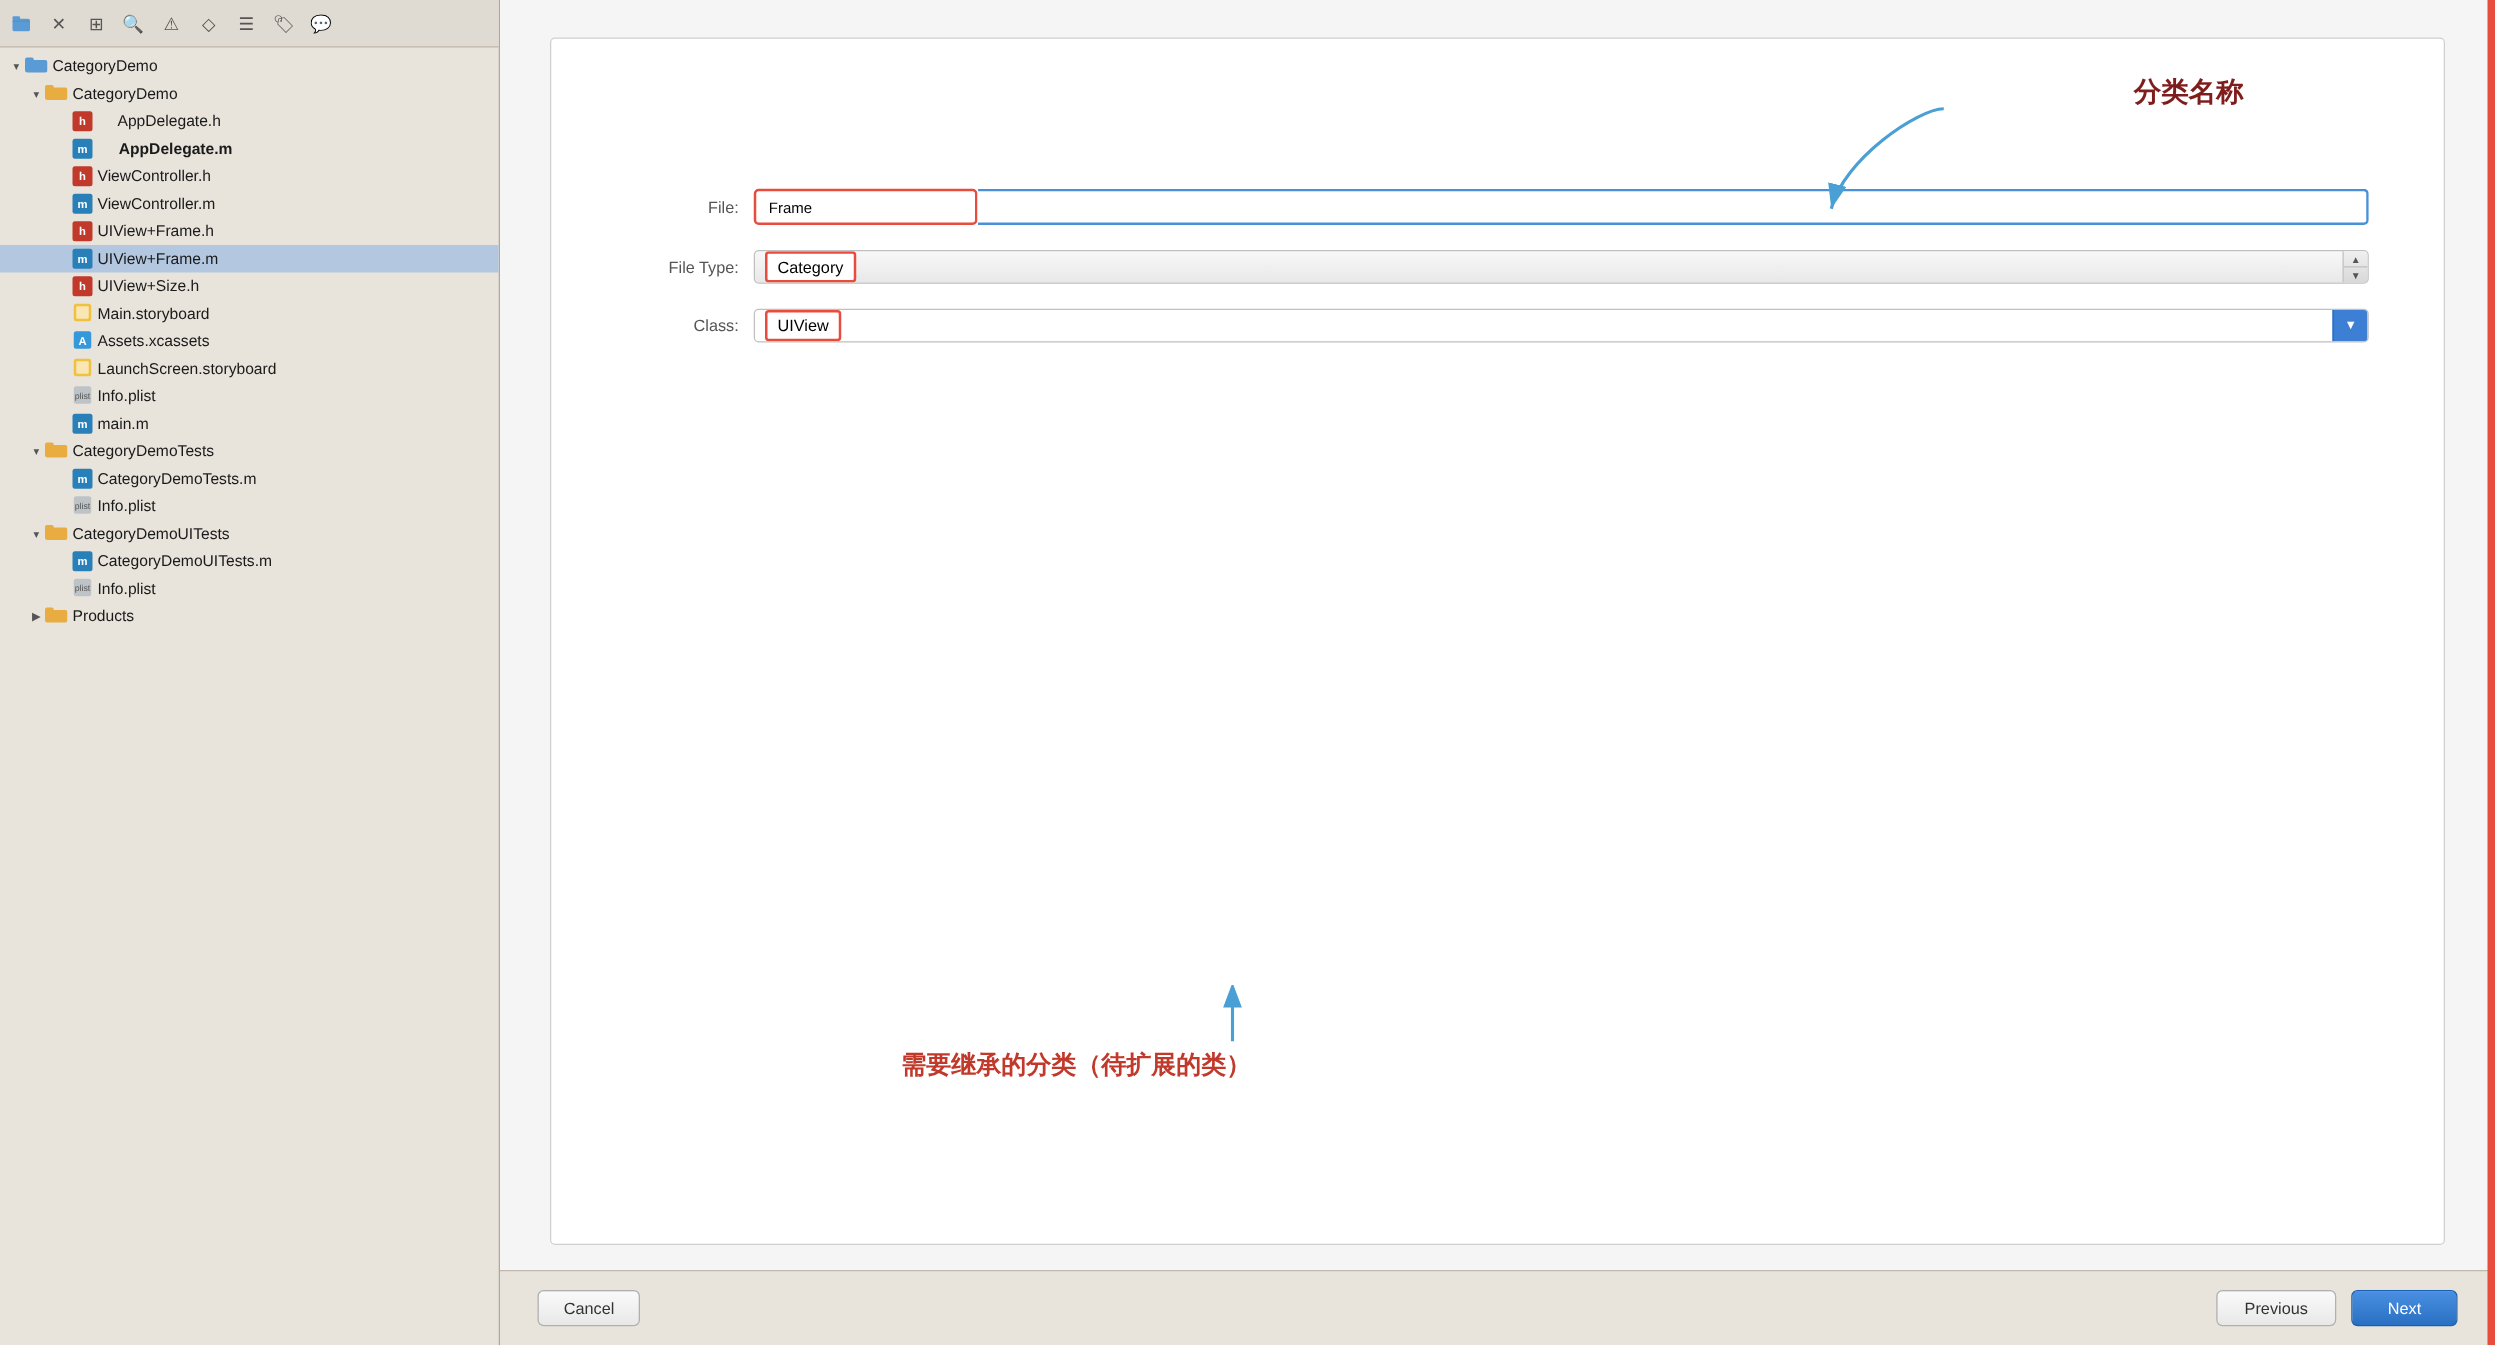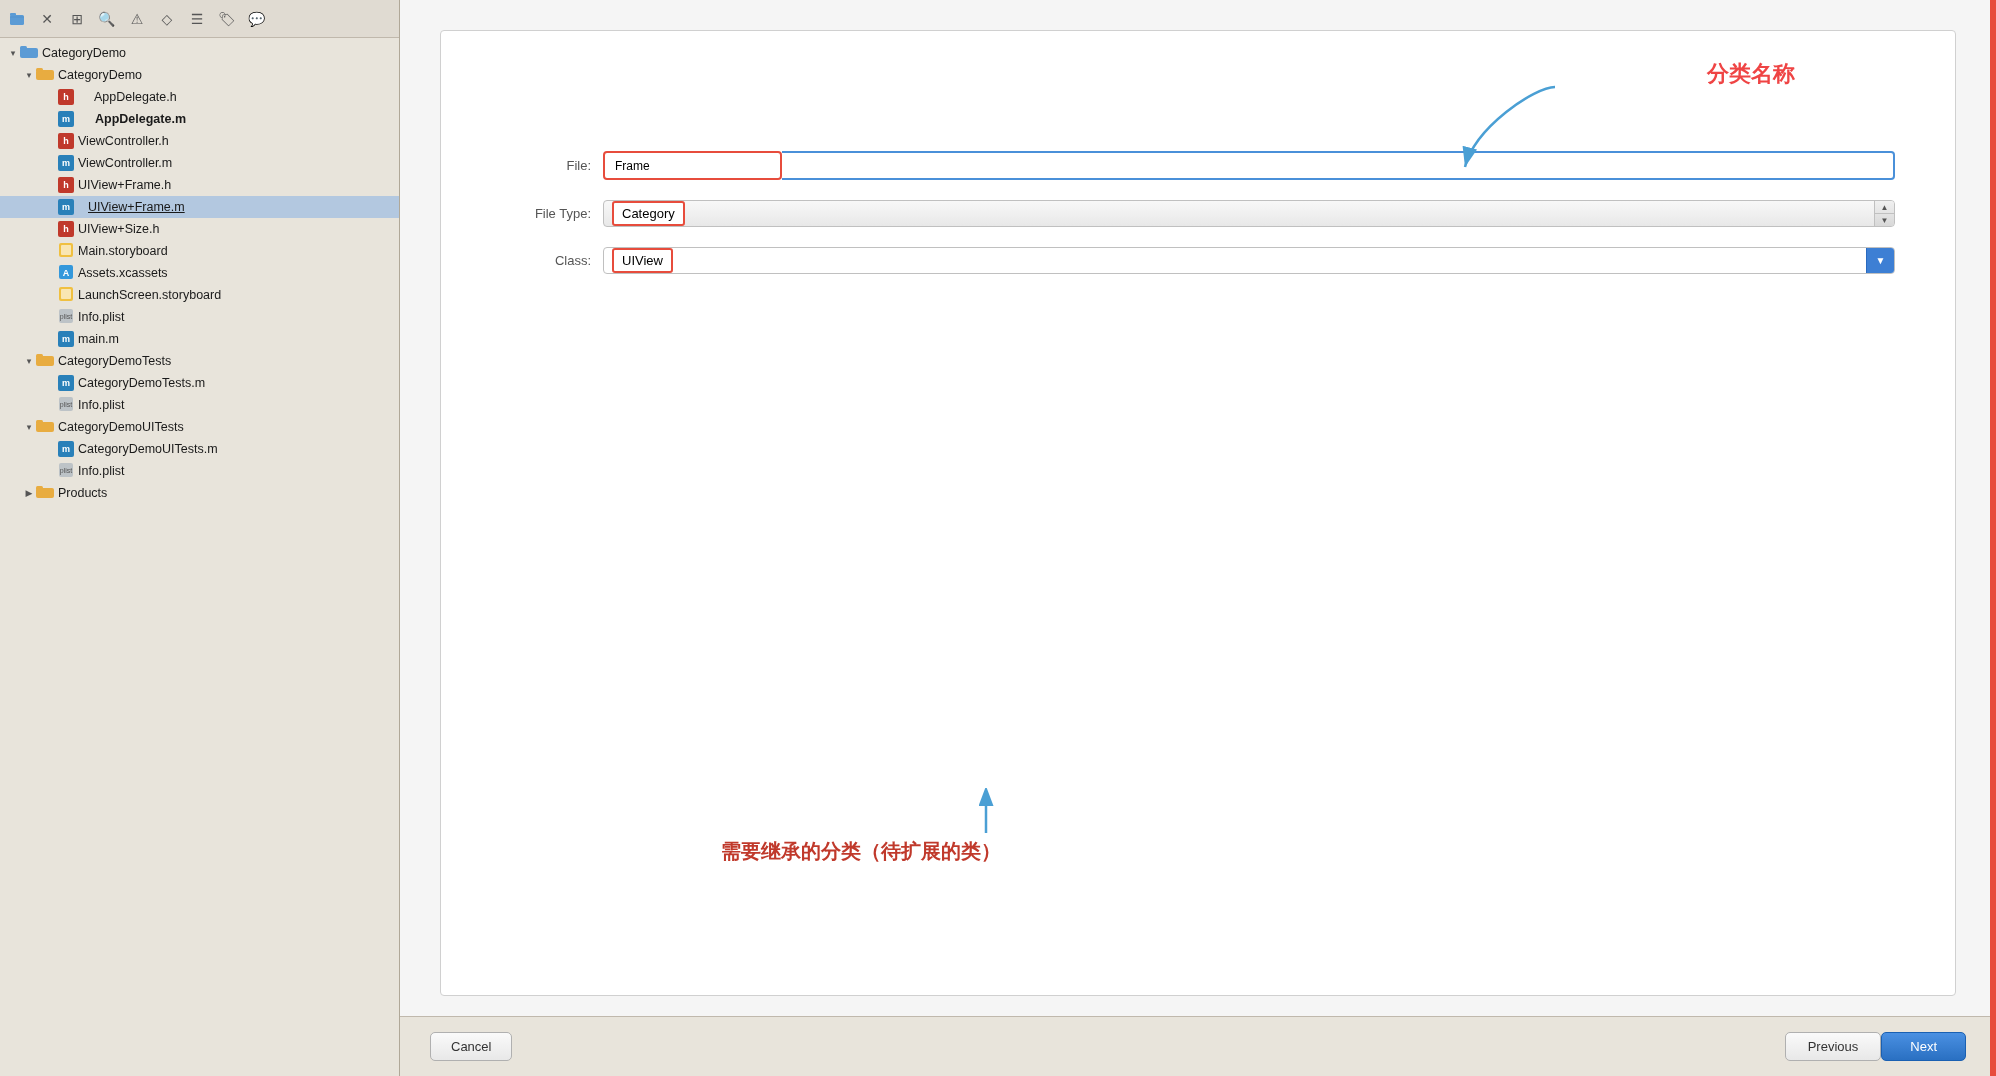--- a/index.html
+++ b/index.html
@@ -206,21 +206,21 @@
       background: linear-gradient(to bottom, #fafafa, #e8e8e8);
       border: 1px solid #b0b0b0;
       border-radius: 5px;
       padding: 6px 20px;
       font-size: 13px;
       cursor: pointer;
       color: #333;
     }
     .btn-group {
       display: flex;
-      gap: 0;
+      gap: 12px;
     }
     .btn-previous {
       background: linear-gradient(to bottom, #fafafa, #e8e8e8);
       border: 1px solid #b0b0b0;
       border-radius: 5px;
       padding: 6px 22px;
       font-size: 13px;
       cursor: pointer;
       color: #333;
     }
@@ -317,21 +317,21 @@
 
     <div class="tree-item" style="padding-left:44px;">
       <span class="arrow" style="width:14px;"></span>
       <span class="icon-h">h</span>
       <span style="margin-left:4px;">UIView+Frame.h</span>
     </div>
 
     <div class="tree-item selected" style="padding-left:44px;">
       <span class="arrow" style="width:14px;"></span>
       <span class="icon-m">m</span>
-      <span style="margin-left:14px;text-decoration:underline;">UIView+Frame.m</span>
+      <span style="margin-left:4px;">UIView+Frame.m</span>
     </div>
 
     <div class="tree-item" style="padding-left:44px;">
       <span class="arrow" style="width:14px;"></span>
       <span class="icon-h">h</span>
       <span style="margin-left:4px;">UIView+Size.h</span>
     </div>
 
     <div class="tree-item" style="padding-left:44px;">
       <span class="arrow" style="width:14px;"></span>
@@ -452,21 +452,21 @@
 
   </div>
 </div>
 
 <div class="main-panel">
   <div class="main-content">
 
     <div class="form-area">
 
       <div style="position:absolute; top:28px; right:160px; display:flex; flex-direction:column; align-items:center;">
-        <span style="color:#ef4444; font-size:22px; font-weight:bold; font-family:sans-serif; white-space:nowrap;">分类名称</span>
+        <span style="color:#7f1d1d; font-size:22px; font-weight:bold; font-family:sans-serif; white-space:nowrap;">分类名称</span>
       </div>
 
       <svg style="position:absolute; top:46px; right:380px; width:120px; height:100px;">
         <defs>
           <marker id="arrowhead" markerWidth="8" markerHeight="6" refX="8" refY="3" orient="auto">
             <polygon points="0 0, 8 3, 0 6" fill="#4a9fd4"></polygon>
           </marker>
         </defs>
         <path d="M100,10 C80,10 20,50 10,90" stroke="#4a9fd4" stroke-width="2.5" fill="none" marker-end="url(#arrowhead)"></path>
       </svg>

